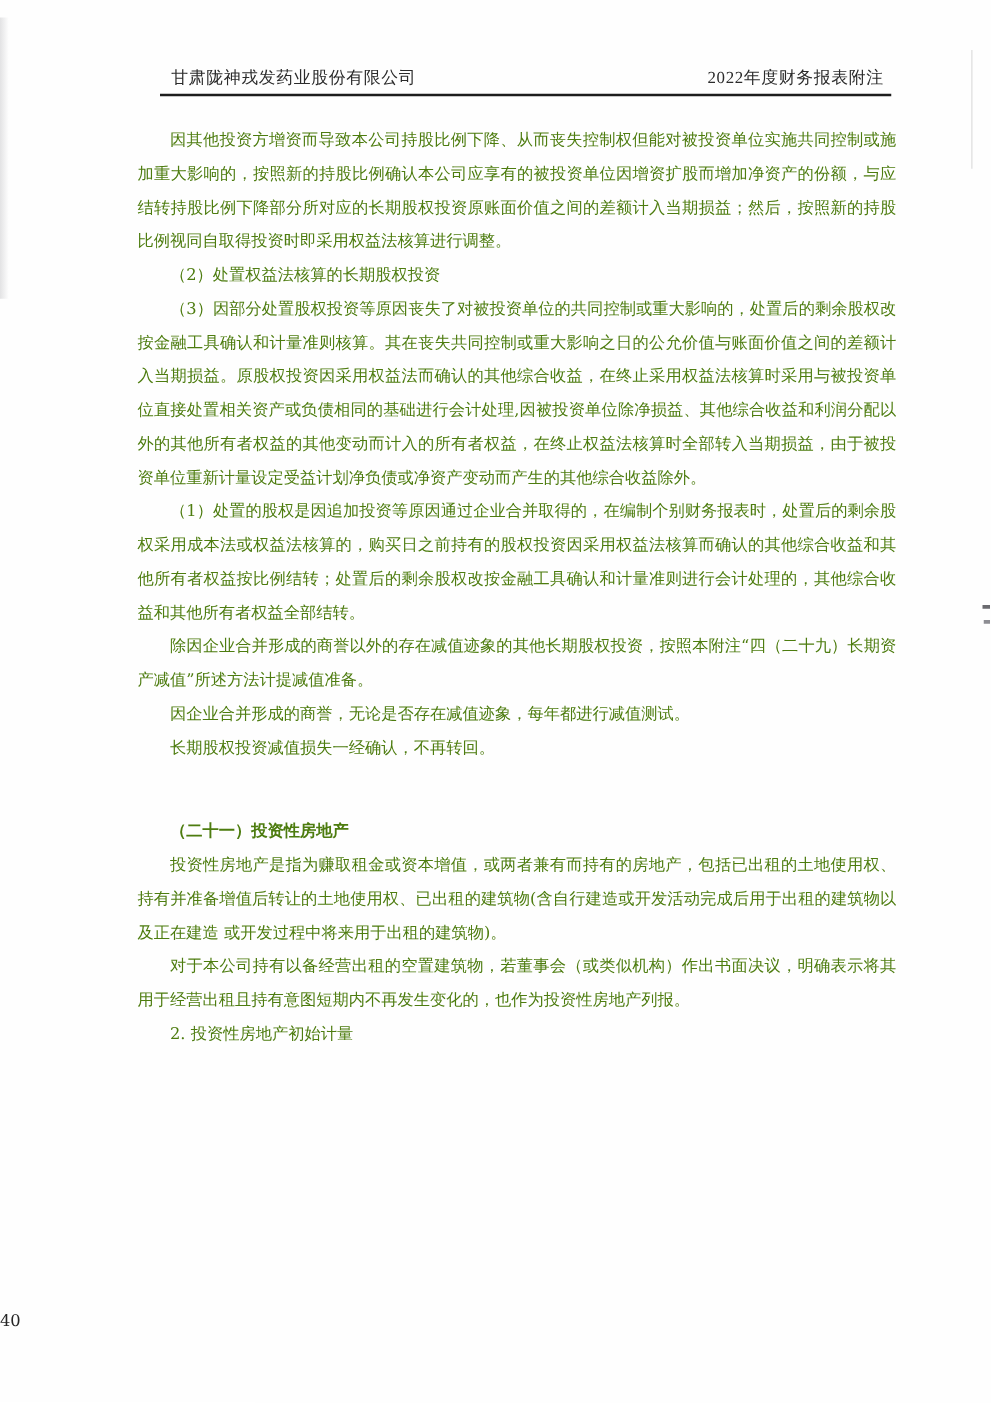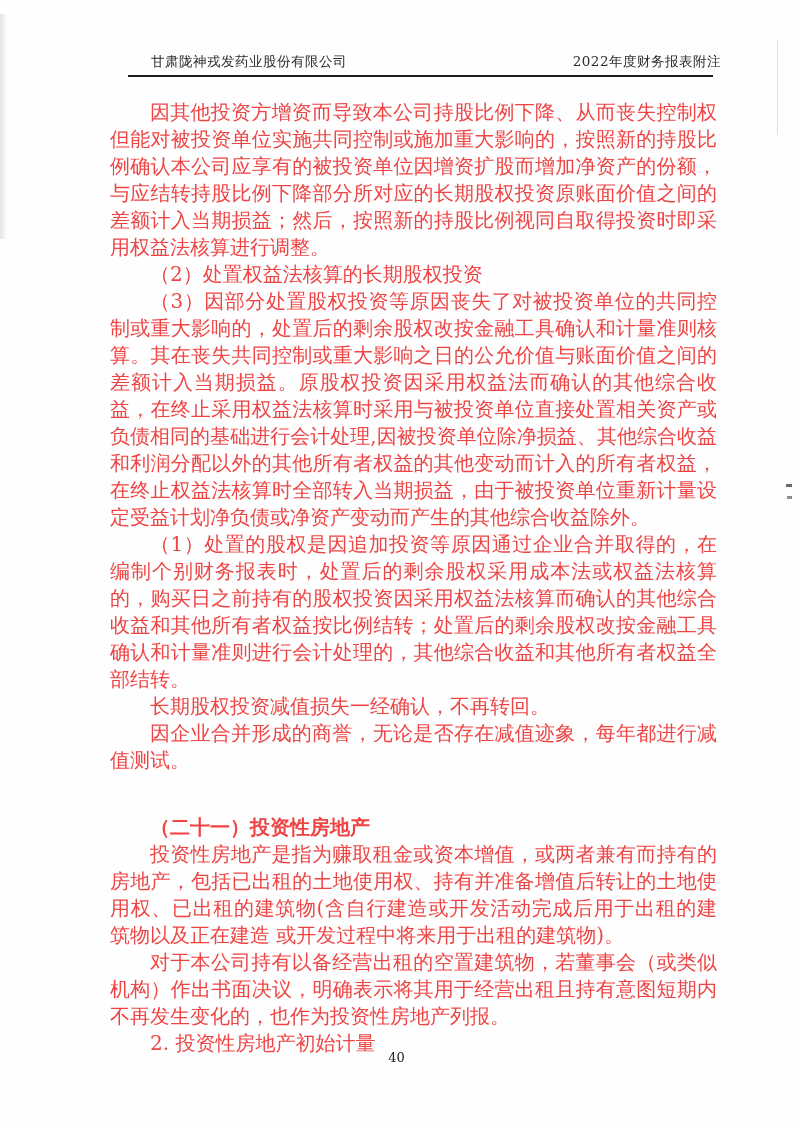--- a/index.html
+++ b/index.html
@@ -13,63 +13,64 @@
     height: 1122px;
     background: #fefefe;
     overflow: hidden;
     font-family: "DejaVu Serif", "Liberation Serif", serif;
     color: #1c1c1c;
   }
   
   .header {
     position: absolute;
     top: 53px;
-    left: 136px;
+    left: 122px;
     width: 585px;
     display: flex;
     justify-content: space-between;
     align-items: flex-end;
     font-size: 13.5px;
     letter-spacing: 0.5px;
     color: #2b2b2b;
+    font-family: Liberation Serif, serif;
   }
   .header .company { padding-left: 15px; }
   .header-rule {
     position: absolute;
     top: 75px;
     left: 128px;
     width: 585px;
     height: 2px;
     background: #1d1d1d;
   }
   
   .content {
     position: absolute;
     top: 99px;
     left: 110px;
     width: 607px;
-    font-size: 20px;
+    font-size: 13px;
     line-height: 27px;
     text-align: justify;
     text-justify: inter-ideograph;
-    color: #ef4444;
+    color: #4d7c0f;
   }
   .content p {
     margin: 0;
     text-indent: 2em;
     word-break: break-all;
   }
   .content p.bold { font-weight: bold; margin-top: 40px; }
   
   .footer {
     position: absolute;
     top: 1050px;
     left: 0;
     width: 100%;
-    text-align: center;
+    text-align: left;
     font-size: 13px;
     color: #262626;
   }
   
   .scan-left-edge {
     position: absolute;
     left: 0;
     top: 14px;
     width: 7px;
     height: 225px;
@@ -115,22 +116,23 @@
     <span class="company">甘肃陇神戎发药业股份有限公司</span>
     <span class="doc-title">2022年度财务报表附注</span>
   </div>
   <div class="header-rule"></div>
 
   <div class="content">
     <p>因其他投资方增资而导致本公司持股比例下降、从而丧失控制权但能对被投资单位实施共同控制或施加重大影响的，按照新的持股比例确认本公司应享有的被投资单位因增资扩股而增加净资产的份额，与应结转持股比例下降部分所对应的长期股权投资原账面价值之间的差额计入当期损益；然后，按照新的持股比例视同自取得投资时即采用权益法核算进行调整。</p>
     <p>（2）处置权益法核算的长期股权投资</p>
     <p>（3）因部分处置股权投资等原因丧失了对被投资单位的共同控制或重大影响的，处置后的剩余股权改按金融工具确认和计量准则核算。其在丧失共同控制或重大影响之日的公允价值与账面价值之间的差额计入当期损益。原股权投资因采用权益法而确认的其他综合收益，在终止采用权益法核算时采用与被投资单位直接处置相关资产或负债相同的基础进行会计处理,因被投资单位除净损益、其他综合收益和利润分配以外的其他所有者权益的其他变动而计入的所有者权益，在终止权益法核算时全部转入当期损益，由于被投资单位重新计量设定受益计划净负债或净资产变动而产生的其他综合收益除外。</p>
     <p>（1）处置的股权是因追加投资等原因通过企业合并取得的，在编制个别财务报表时，处置后的剩余股权采用成本法或权益法核算的，购买日之前持有的股权投资因采用权益法核算而确认的其他综合收益和其他所有者权益按比例结转；处置后的剩余股权改按金融工具确认和计量准则进行会计处理的，其他综合收益和其他所有者权益全部结转。</p>
+    <p>除因企业合并形成的商誉以外的存在减值迹象的其他长期股权投资，按照本附注“四（二十九）长期资产减值”所述方法计提减值准备。</p>
+    <p>因企业合并形成的商誉，无论是否存在减值迹象，每年都进行减值测试。</p>
     <p>长期股权投资减值损失一经确认，不再转回。</p>
-    <p>因企业合并形成的商誉，无论是否存在减值迹象，每年都进行减值测试。</p>
     <p class="bold">（二十一）投资性房地产</p>
     <p>投资性房地产是指为赚取租金或资本增值，或两者兼有而持有的房地产，包括已出租的土地使用权、持有并准备增值后转让的土地使用权、已出租的建筑物(含自行建造或开发活动完成后用于出租的建筑物以及正在建造 或开发过程中将来用于出租的建筑物)。</p>
     <p>对于本公司持有以备经营出租的空置建筑物，若董事会（或类似机构）作出书面决议，明确表示将其用于经营出租且持有意图短期内不再发生变化的，也作为投资性房地产列报。</p>
     <p>2. 投资性房地产初始计量</p>
   </div>
 
   <div class="footer">
     <span>40</span>
   </div>
 

